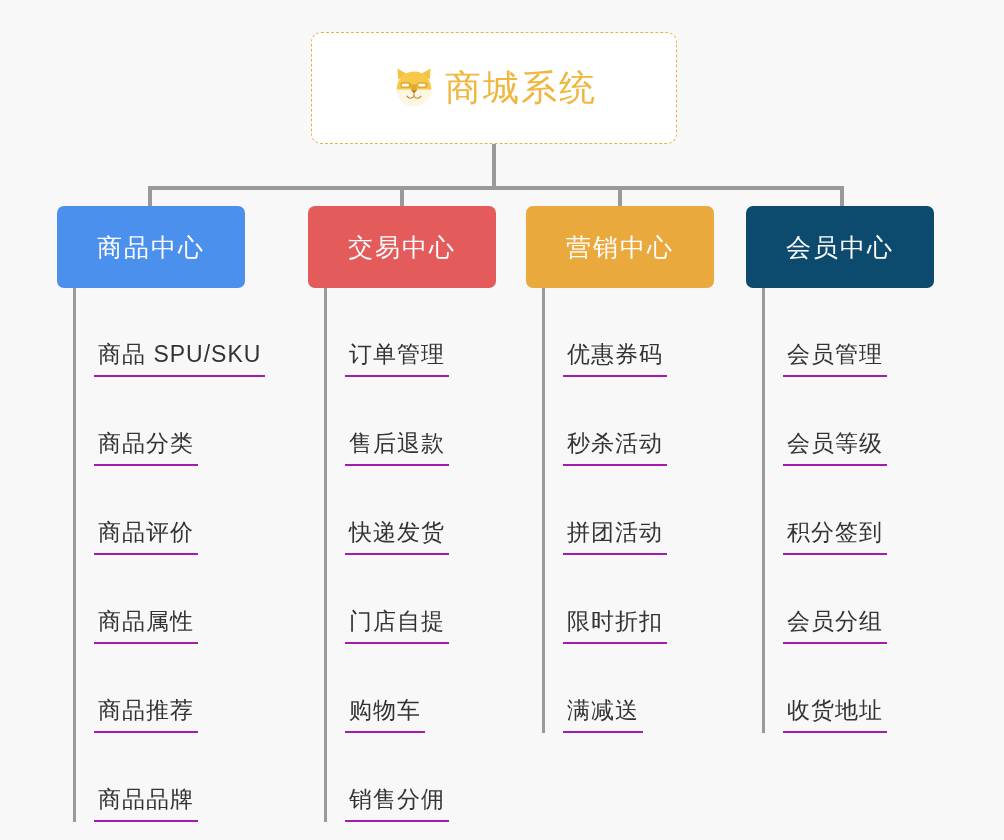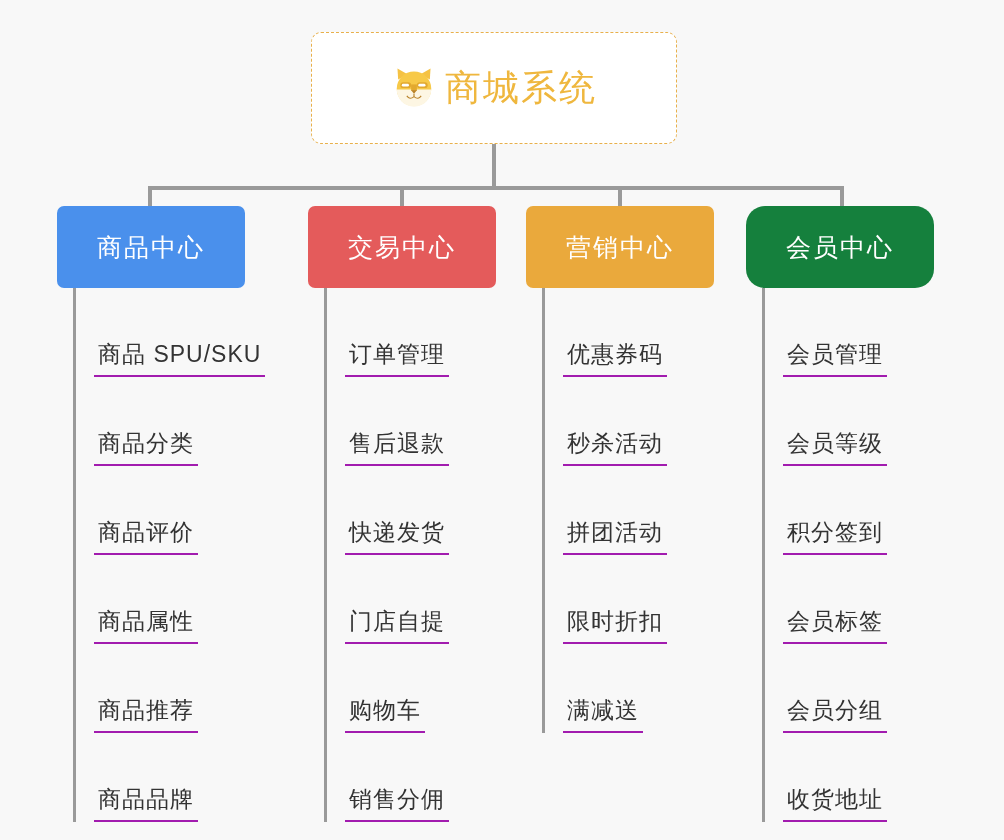--- a/index.html
+++ b/index.html
@@ -215,33 +215,30 @@
         <div class="leaf">
           <span class="leaf-label">限时折扣</span>
         </div>
         <div class="leaf">
           <span class="leaf-label">满减送</span>
         </div>
       </div>
     </div>
 
     <div class="column" style="left:746px; width:188px;">
-      <div class="cat-header" style="background: #15803d; border-radius: 19px;">会员中心</div>
+      <div class="cat-header" style="background: #0c4a6e;">会员中心</div>
       <div class="items">
         <div class="leaf">
           <span class="leaf-label">会员管理</span>
         </div>
         <div class="leaf">
           <span class="leaf-label">会员等级</span>
         </div>
         <div class="leaf">
           <span class="leaf-label">积分签到</span>
-        </div>
-        <div class="leaf">
-          <span class="leaf-label">会员标签</span>
         </div>
         <div class="leaf">
           <span class="leaf-label">会员分组</span>
         </div>
         <div class="leaf">
           <span class="leaf-label">收货地址</span>
         </div>
       </div>
     </div>
 

